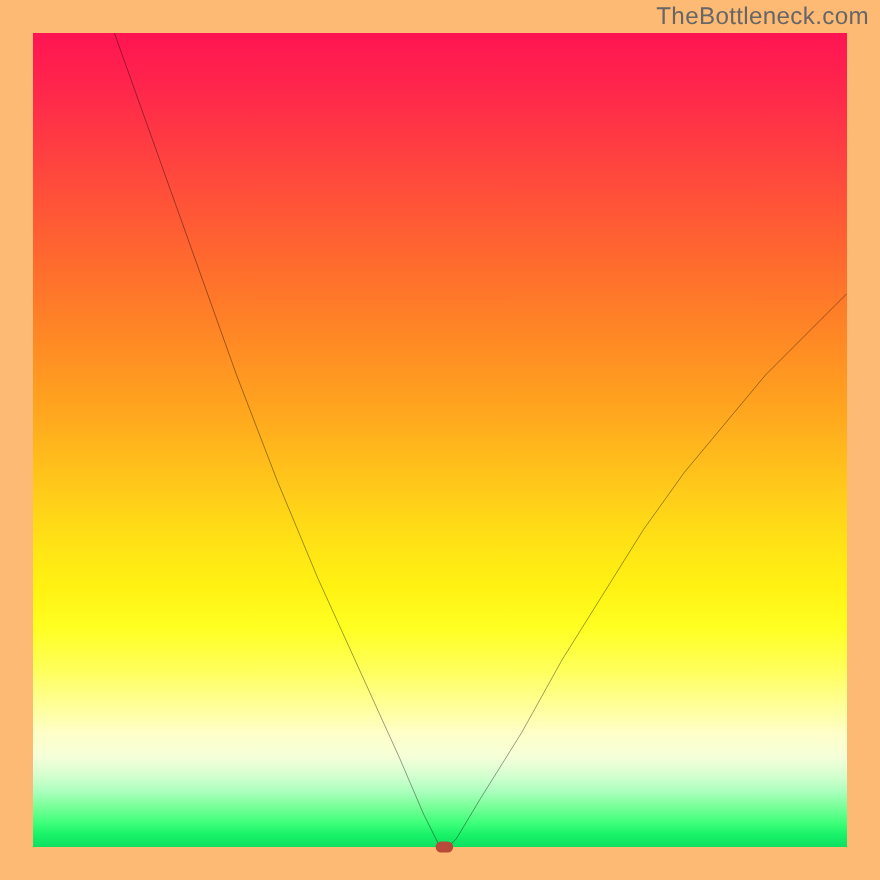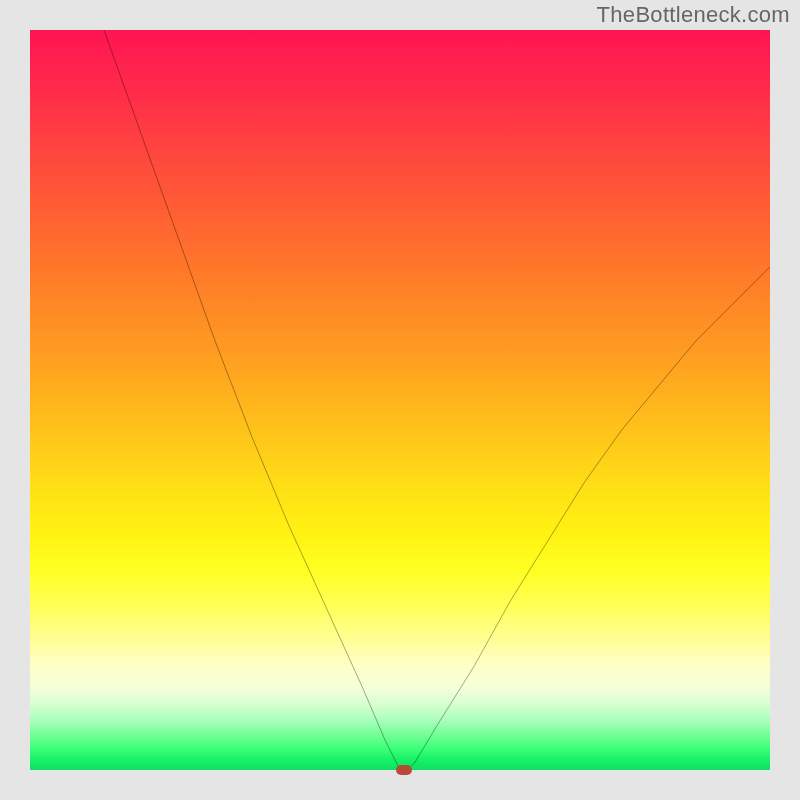--- a/index.html
+++ b/index.html
@@ -8,21 +8,21 @@
     width: 800px;
     height: 800px;
     overflow: hidden;
     background: #000;
     font-family: Arial, Helvetica, sans-serif;
   }
   .frame {
     position: relative;
     width: 800px;
     height: 800px;
-    background: #e5e5e5;
+    background: #fdba74;
   }
   .watermark {
     position: absolute;
     top: 2px;
     right: 10px;
     color: #666;
     font-size: 22px;
     font-weight: 500;
     letter-spacing: 0.3px;
     z-index: 10;

